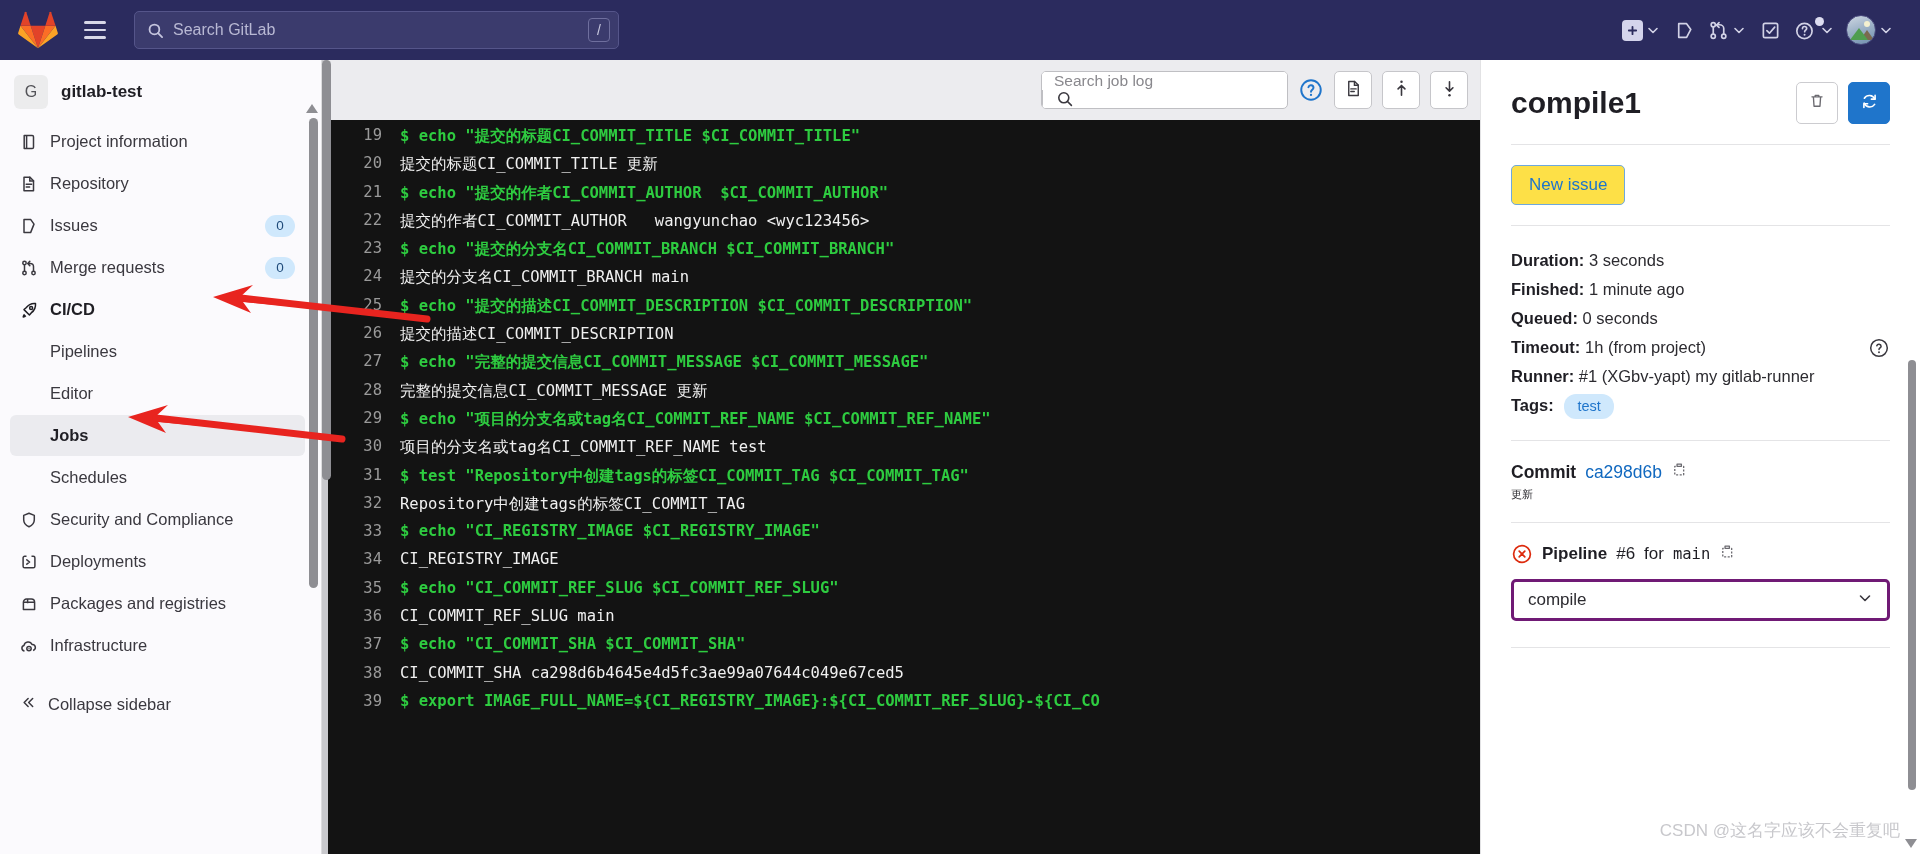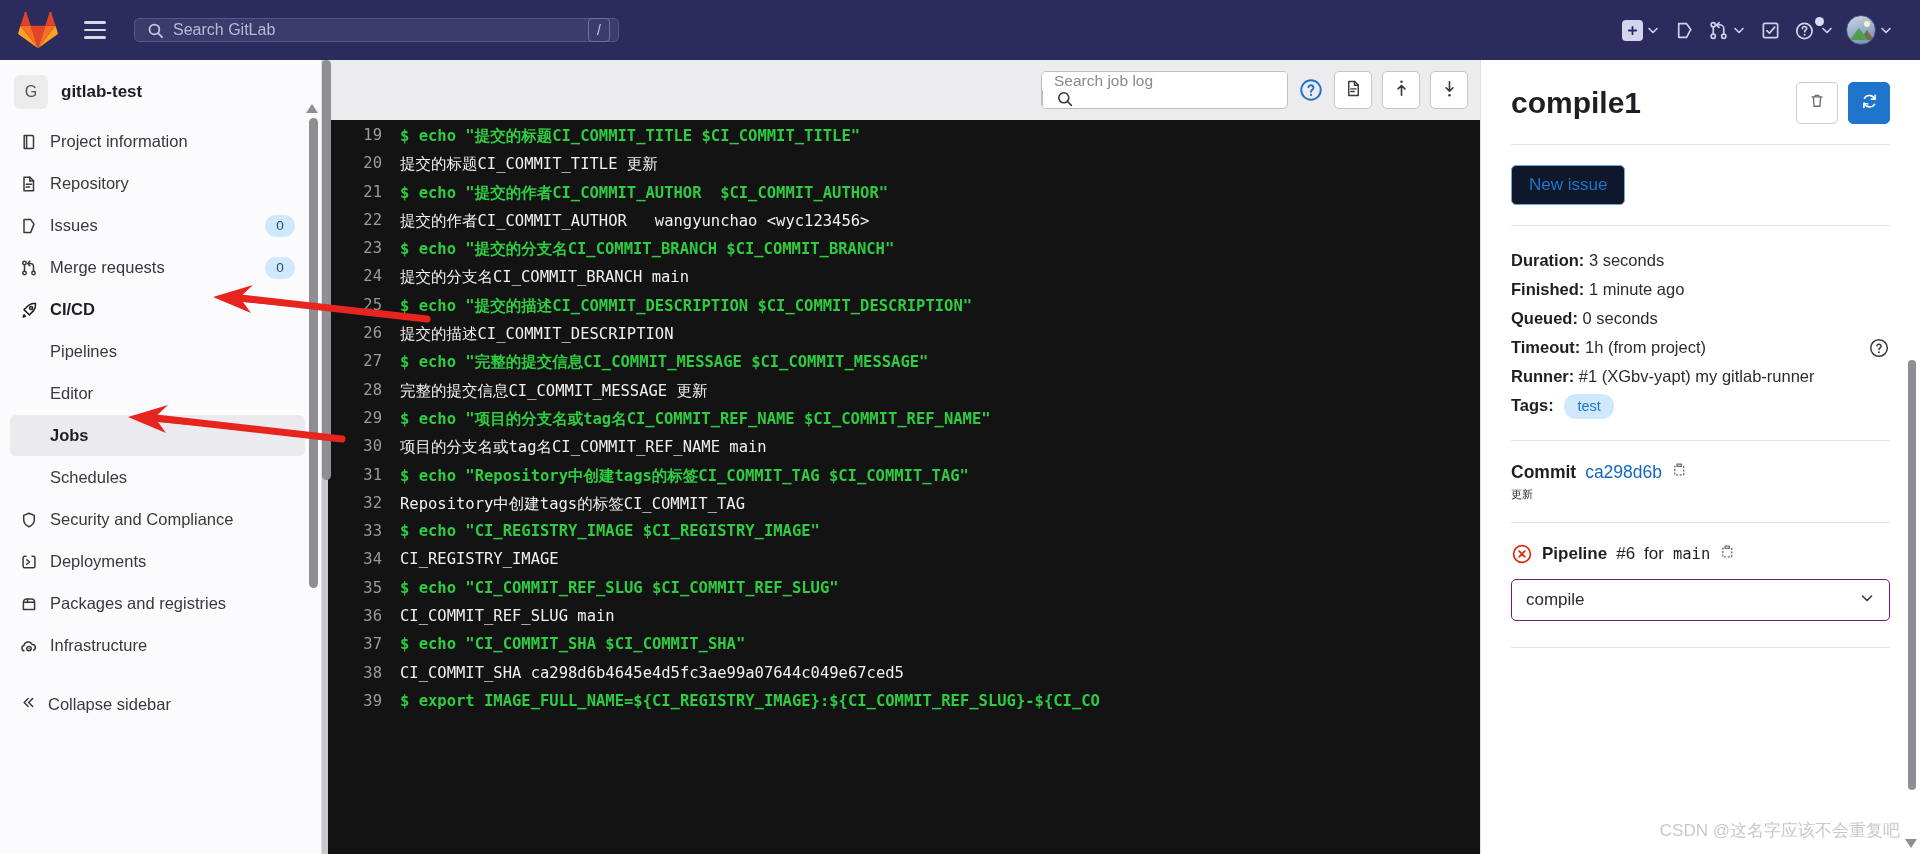--- a/index.html
+++ b/index.html
@@ -16,21 +16,21 @@
     display: flex; align-items: center; padding: 0 22px 0 18px;
   }
   .tanuki { width: 40px; height: 38px; flex: 0 0 40px; margin-right: 16px; }
   .hamburger {
     width: 42px; height: 42px; display:flex; flex-direction:column;
     align-items:center; justify-content:center; gap:5px; cursor:pointer;
     border-radius: 4px;
   }
   .hamburger span { display:block; width: 22px; height: 2.5px; background:#d8d8e8; border-radius:2px;}
   .searchwrap {
-    margin-left: 18px; width: 485px; height: 24px;
+    margin-left: 18px; width: 485px; height: 38px;
     background: #3b3b6d; border: 1px solid #55558a; border-radius: 5px;
     display: flex; align-items: center; padding: 0 8px 0 12px; position: relative;
   }
   .searchwrap .sicon { width:17px; height:17px; flex:0 0 17px; margin-right: 9px; }
   .searchwrap input {
     flex: 1; background: transparent; border: 0; outline: none;
     color: #e6e6f2; font-size: 16px; font-family: "Liberation Sans", sans-serif;
   }
   .searchwrap input::placeholder { color: #b9b9d4; }
   .slashkey {
@@ -165,41 +165,41 @@
   .rp-title { font-size: 30px; font-weight: bold; color: #1f1e24; flex: 1; }
   .iconbtn {
     width: 42px; height: 42px; border:1px solid #ccccd0; border-radius:5px; background:#fff;
     display:flex;align-items:center;justify-content:center; cursor:pointer;
   }
   .iconbtn.primary { background:#1f75cb; border-color:#1f75cb; }
   .hr { height:1px; background:#e4e4e6; margin: 20px 0; }
   .newissue {
     display:inline-flex; align-items:center; justify-content:center;
     height: 40px; padding: 0 17px; border: 1px solid #6ea8dd; border-radius: 5px;
-    color: #1f75cb; font-size: 17px; background:#0f172a; cursor:pointer;
+    color: #1f75cb; font-size: 17px; background:#fde047; cursor:pointer;
   }
   .kv { font-size: 16.5px; color: #2c2b30; line-height: 29px; }
   .kv b { color: #1f1e24; }
   .kv-row { display:flex; align-items:flex-start; }
   .kv-row .kv { flex: 1; }
   .qmark { width: 22px; height: 22px; flex:0 0 22px; margin-top:4px; }
   .tagchip {
     display:inline-flex; align-items:center; justify-content:center;
     background:#cfe8fc; color:#1f75cb; font-size: 14.5px; border-radius: 12px;
     height: 25px; padding: 0 13px; margin-left: 6px; vertical-align: middle;
   }
   .commitline { font-size: 17.5px; color:#1f1e24; display:flex; align-items:flex-end; gap: 9px; }
   .commitline b { font-weight: bold; }
   .link { color: #1068bf; }
   .cnmsg { font-size: 11px; color: #2c2b30; margin-top: 4px; }
   .pipeline-row { display:flex; align-items:center; gap: 9px; font-size: 17px; color:#1f1e24;}
   .failicon { width: 22px; height: 22px; flex:0 0 22px; }
   .mono { font-family: "DejaVu Sans Mono", monospace; font-size: 15.5px; }
   .select {
-    margin-top: 14px; width: 100%; height: 42px; border:1px solid #701a75; border-radius:5px;
+    margin-top: 14px; width: 100%; height: 42px; border:3px solid #701a75; border-radius:5px;
     display:flex; align-items:center; padding: 0 14px; font-size: 17px; color: #2c2b30; background:#fff;
     cursor:pointer;
   }
   .select .sv { flex: 1; }
   .rp-scroll {
     position:absolute; right: 4px; top: 300px; width: 8px; height: 430px;
     background:#8e8e93; border-radius: 5px;
   }
   .rp-scroll-arrow {
     position:absolute; right:3px; bottom: 6px; width:0;height:0;
@@ -516,22 +516,22 @@
             <div class="logline"><span class="lno">20</span><span class="ltxt w">提交的标题CI_COMMIT_TITLE 更新</span></div>
             <div class="logline"><span class="lno">21</span><span class="ltxt g">$ echo "提交的作者CI_COMMIT_AUTHOR  $CI_COMMIT_AUTHOR"</span></div>
             <div class="logline"><span class="lno">22</span><span class="ltxt w">提交的作者CI_COMMIT_AUTHOR   wangyunchao &lt;wyc123456&gt;</span></div>
             <div class="logline"><span class="lno">23</span><span class="ltxt g">$ echo "提交的分支名CI_COMMIT_BRANCH $CI_COMMIT_BRANCH"</span></div>
             <div class="logline"><span class="lno">24</span><span class="ltxt w">提交的分支名CI_COMMIT_BRANCH main</span></div>
             <div class="logline"><span class="lno">25</span><span class="ltxt g">$ echo "提交的描述CI_COMMIT_DESCRIPTION $CI_COMMIT_DESCRIPTION"</span></div>
             <div class="logline"><span class="lno">26</span><span class="ltxt w">提交的描述CI_COMMIT_DESCRIPTION</span></div>
             <div class="logline"><span class="lno">27</span><span class="ltxt g">$ echo "完整的提交信息CI_COMMIT_MESSAGE $CI_COMMIT_MESSAGE"</span></div>
             <div class="logline"><span class="lno">28</span><span class="ltxt w">完整的提交信息CI_COMMIT_MESSAGE 更新</span></div>
             <div class="logline"><span class="lno">29</span><span class="ltxt g">$ echo "项目的分支名或tag名CI_COMMIT_REF_NAME $CI_COMMIT_REF_NAME"</span></div>
-            <div class="logline"><span class="lno">30</span><span class="ltxt w">项目的分支名或tag名CI_COMMIT_REF_NAME main</span></div>
-            <div class="logline"><span class="lno">31</span><span class="ltxt g">$ echo "Repository中创建tags的标签CI_COMMIT_TAG $CI_COMMIT_TAG"</span></div>
+            <div class="logline"><span class="lno">30</span><span class="ltxt w">项目的分支名或tag名CI_COMMIT_REF_NAME test</span></div>
+            <div class="logline"><span class="lno">31</span><span class="ltxt g">$ test "Repository中创建tags的标签CI_COMMIT_TAG $CI_COMMIT_TAG"</span></div>
             <div class="logline"><span class="lno">32</span><span class="ltxt w">Repository中创建tags的标签CI_COMMIT_TAG</span></div>
             <div class="logline"><span class="lno">33</span><span class="ltxt g">$ echo "CI_REGISTRY_IMAGE $CI_REGISTRY_IMAGE"</span></div>
             <div class="logline"><span class="lno">34</span><span class="ltxt w">CI_REGISTRY_IMAGE</span></div>
             <div class="logline"><span class="lno">35</span><span class="ltxt g">$ echo "CI_COMMIT_REF_SLUG $CI_COMMIT_REF_SLUG"</span></div>
             <div class="logline"><span class="lno">36</span><span class="ltxt w">CI_COMMIT_REF_SLUG main</span></div>
             <div class="logline"><span class="lno">37</span><span class="ltxt g">$ echo "CI_COMMIT_SHA $CI_COMMIT_SHA"</span></div>
             <div class="logline"><span class="lno">38</span><span class="ltxt w">CI_COMMIT_SHA ca298d6b4645e4d5fc3ae99a07644c049e67ced5</span></div>
             <div class="logline"><span class="lno">39</span><span class="ltxt g">$ export IMAGE_FULL_NAME=${CI_REGISTRY_IMAGE}:${CI_COMMIT_REF_SLUG}-${CI_CO</span></div>
           </div>
       </div>

